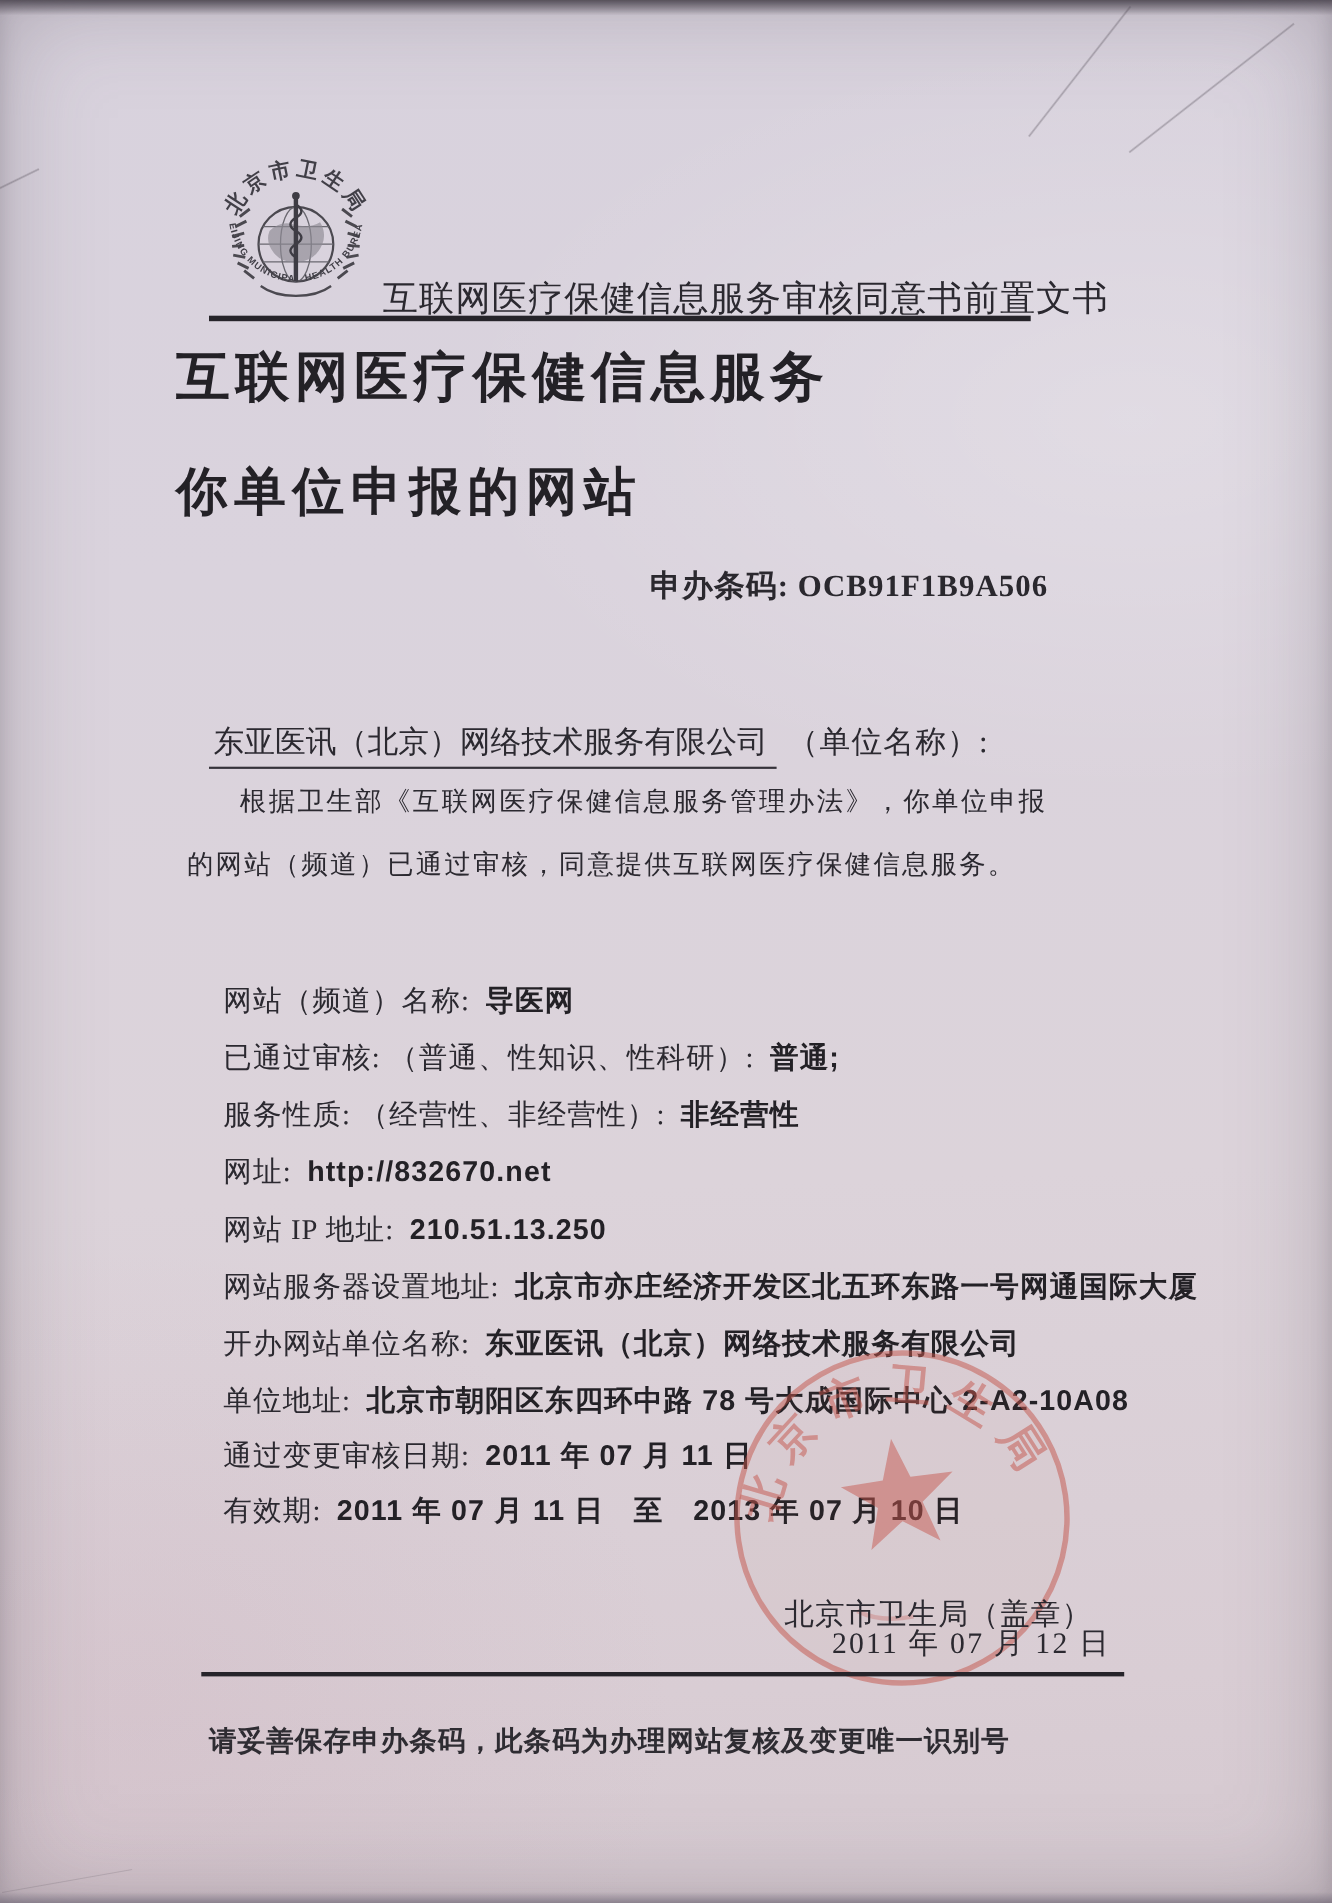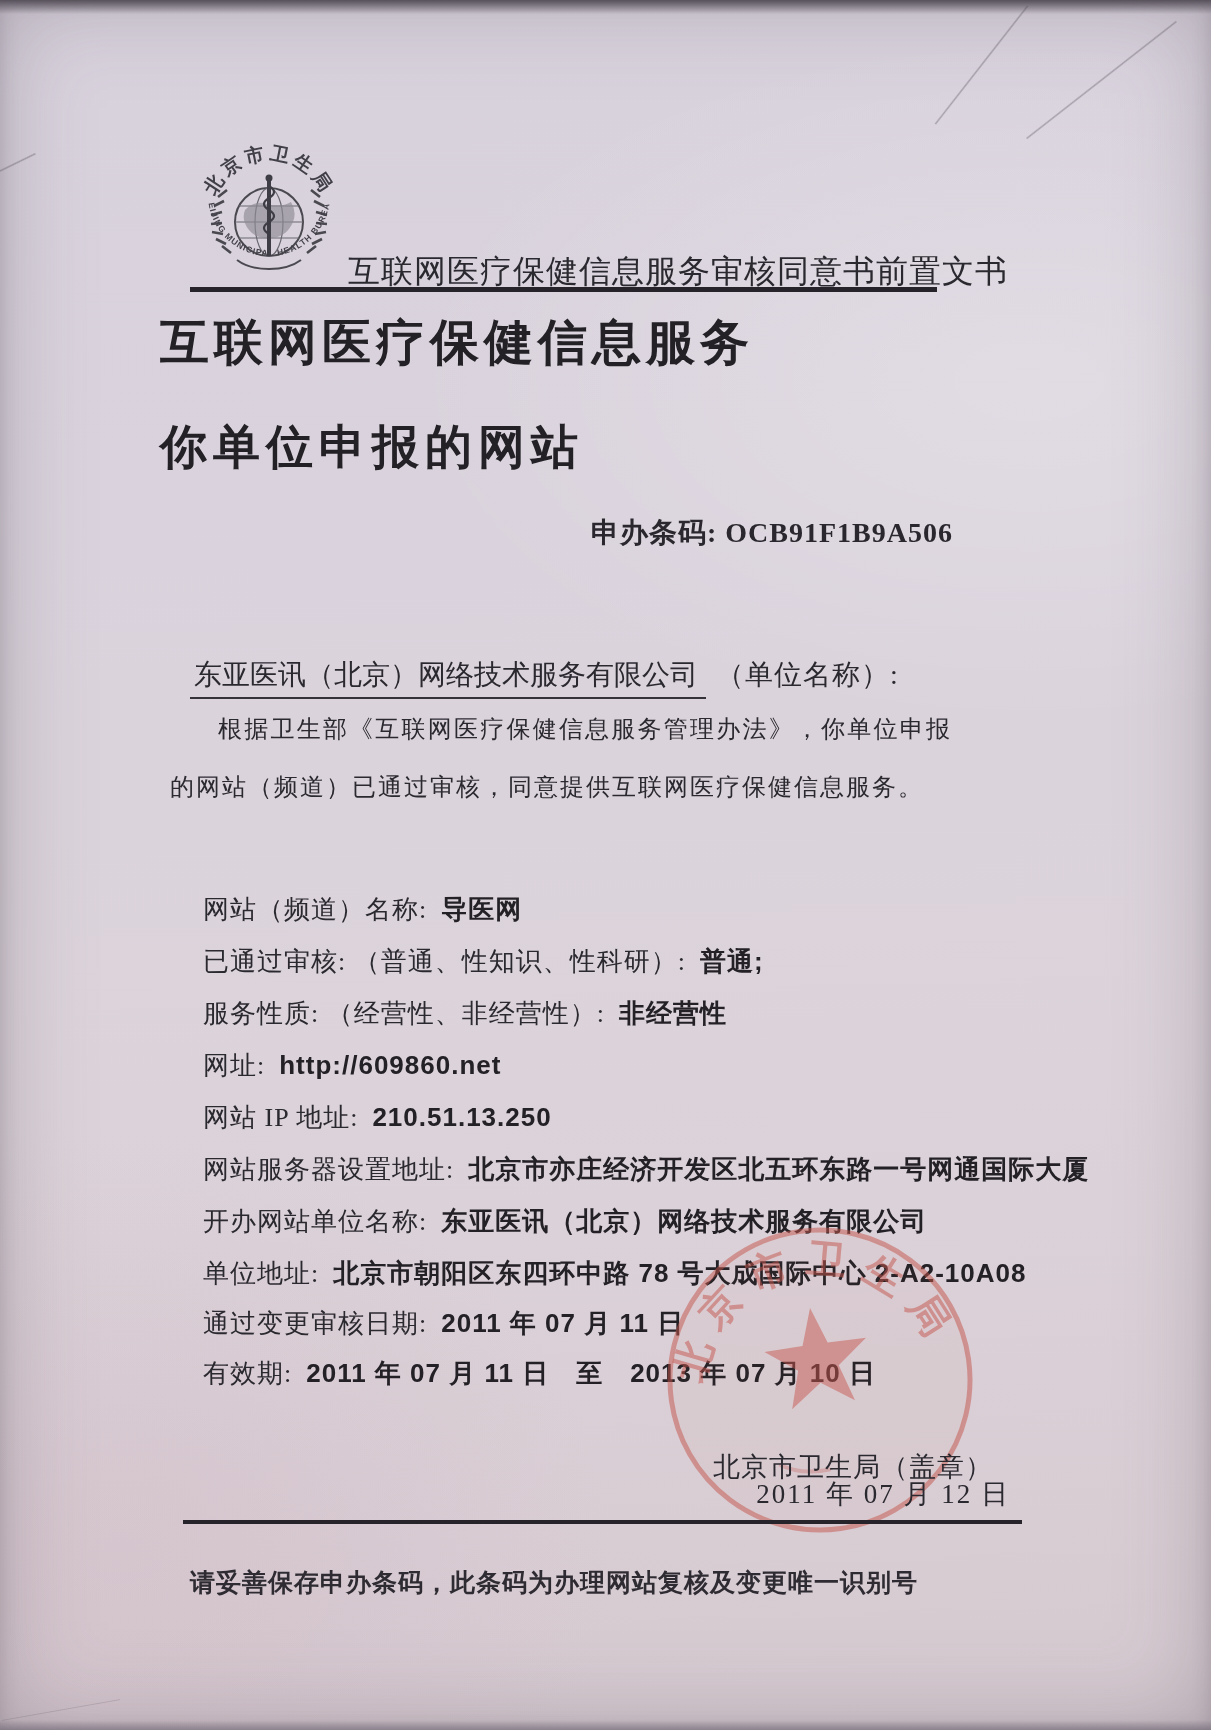--- a/index.html
+++ b/index.html
@@ -127,21 +127,21 @@
   <div class="field-row" style="top:892px">
     <span class="field-label">网站（频道）名称:</span><span class="field-value">导医网</span>
   </div>
   <div class="field-row" style="top:944px">
     <span class="field-label">已通过审核: （普通、性知识、性科研）:</span><span class="field-value">普通;</span>
   </div>
   <div class="field-row" style="top:996px">
     <span class="field-label">服务性质: （经营性、非经营性）:</span><span class="field-value">非经营性</span>
   </div>
   <div class="field-row" style="top:1048px">
-    <span class="field-label">网址:</span><span class="field-value">http://609860.net</span>
+    <span class="field-label">网址:</span><span class="field-value">http://832670.net</span>
   </div>
   <div class="field-row" style="top:1100px">
     <span class="field-label">网站 IP 地址:</span><span class="field-value">210.51.13.250</span>
   </div>
   <div class="field-row" style="top:1152px">
     <span class="field-label">网站服务器设置地址:</span><span class="field-value">北京市亦庄经济开发区北五环东路一号网通国际大厦</span>
   </div>
   <div class="field-row" style="top:1204px">
     <span class="field-label">开办网站单位名称:</span><span class="field-value">东亚医讯（北京）网络技术服务有限公司</span>
   </div>

